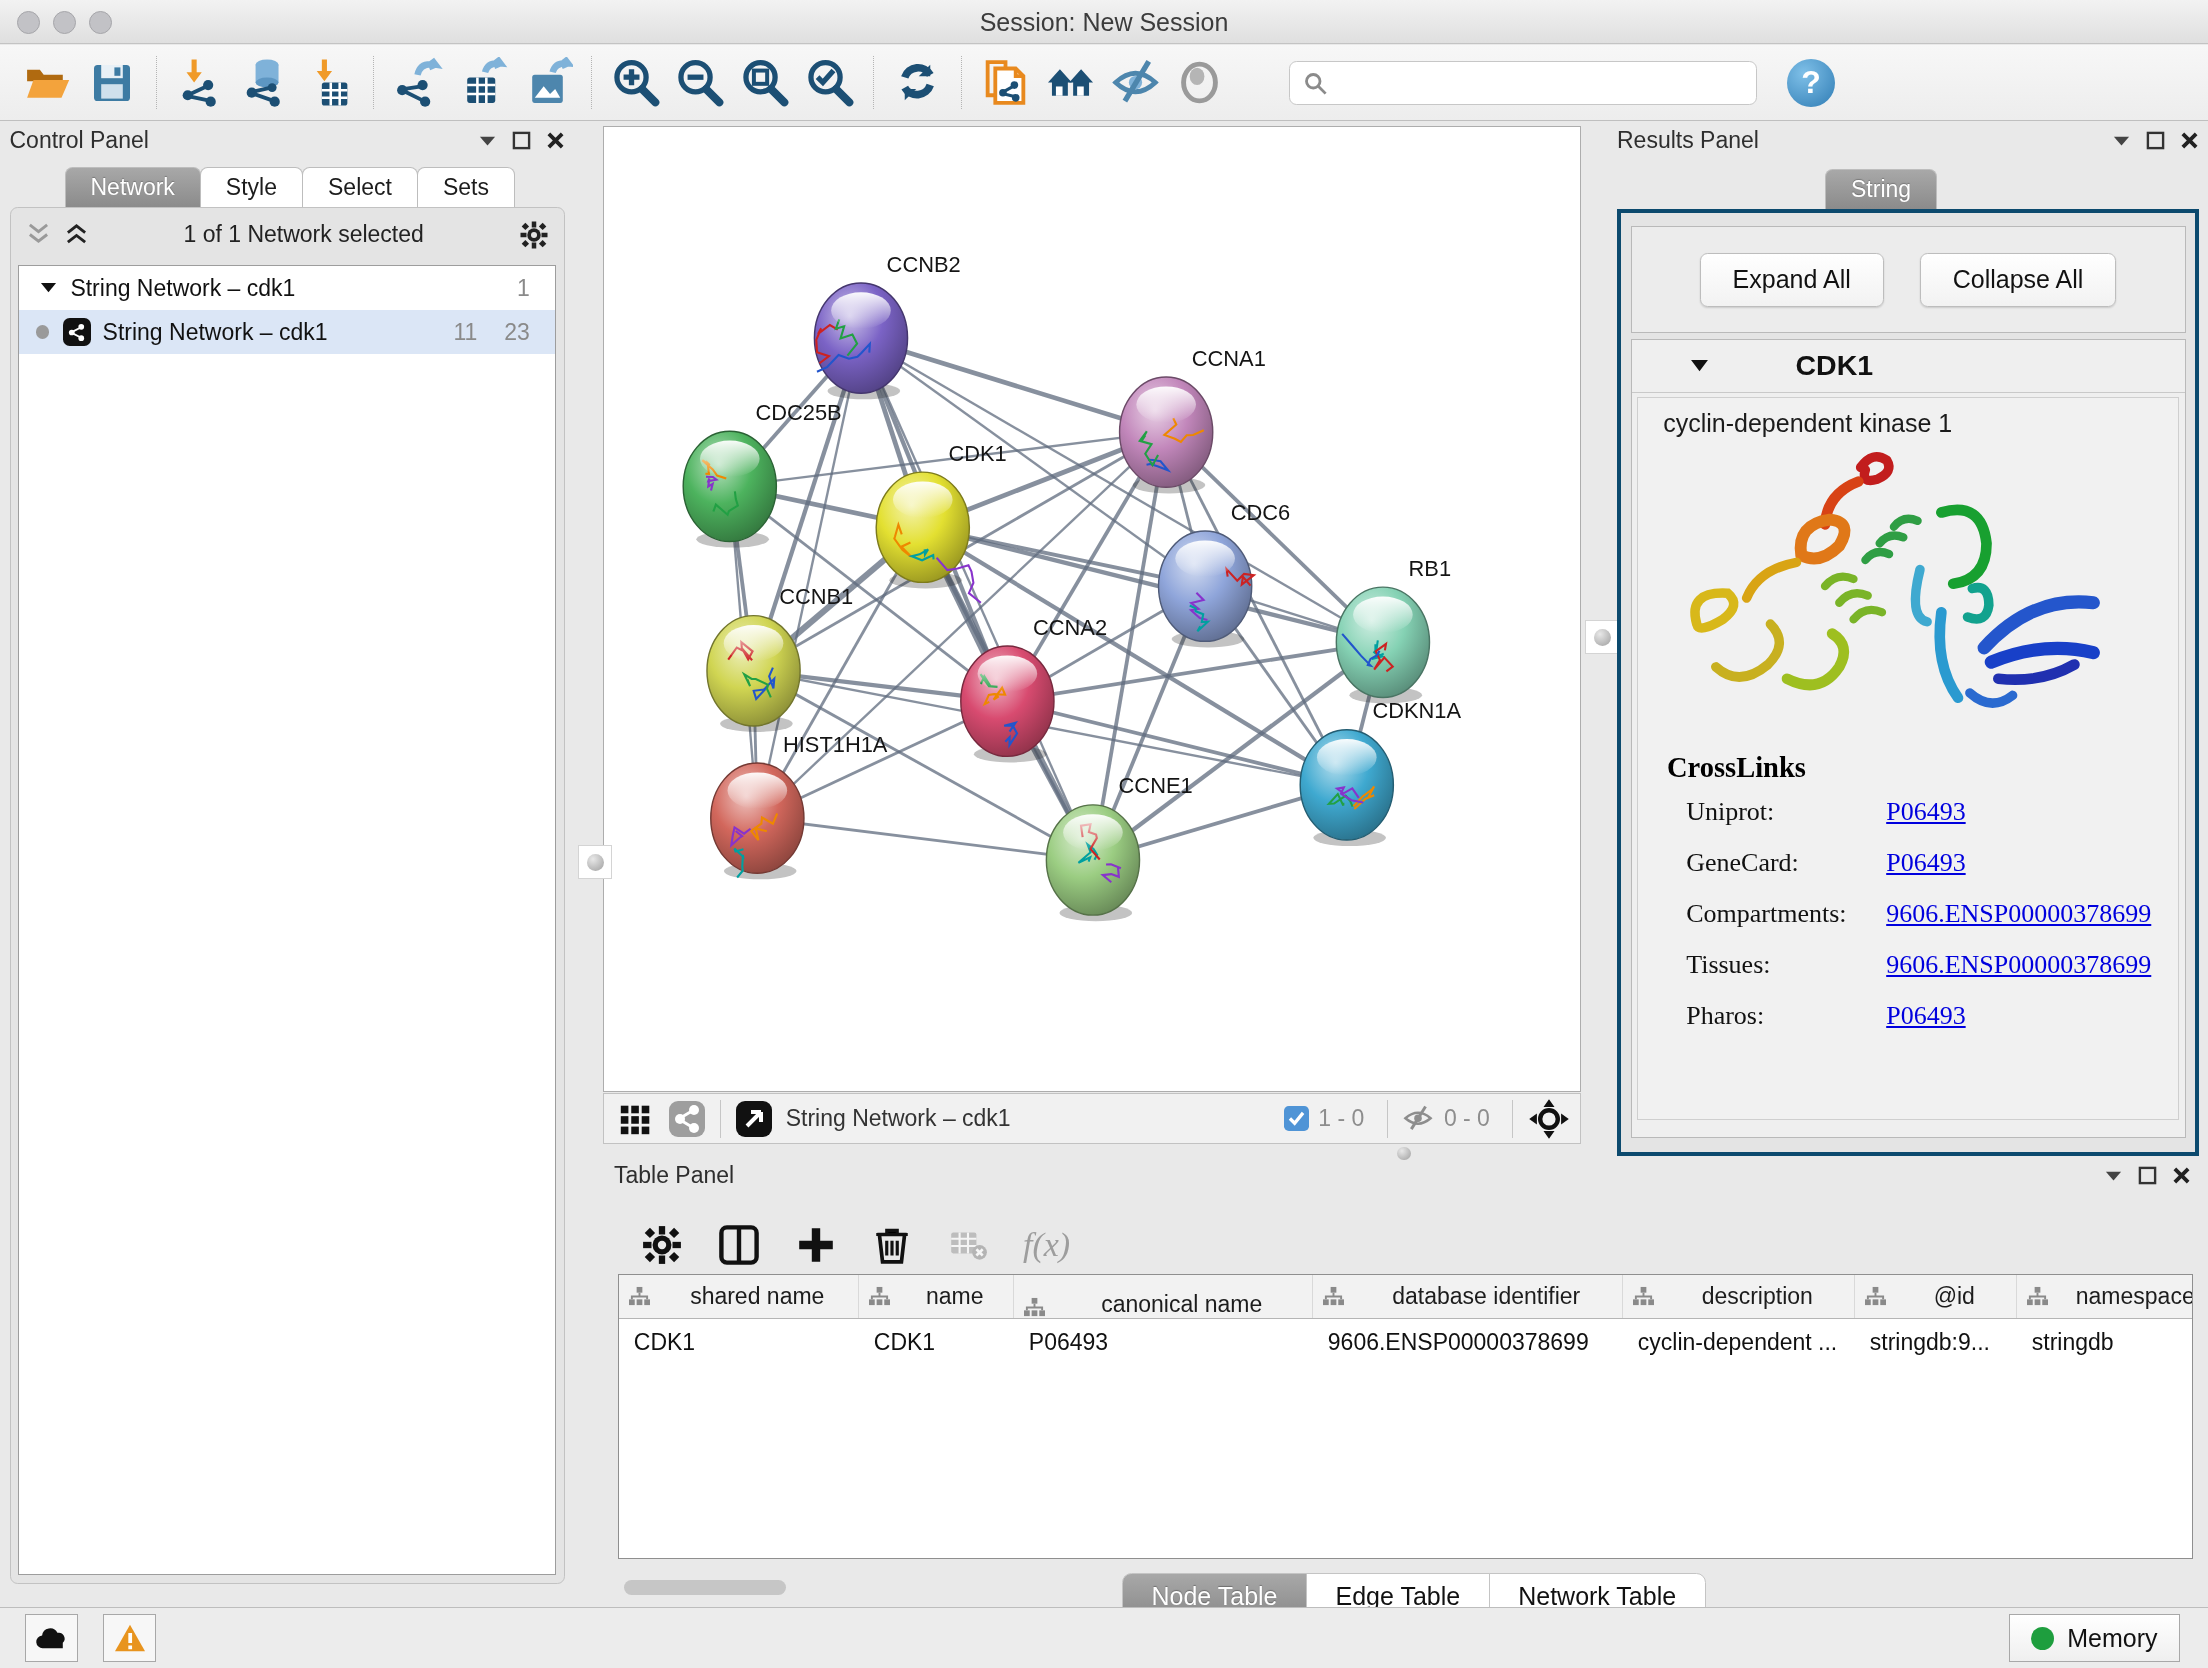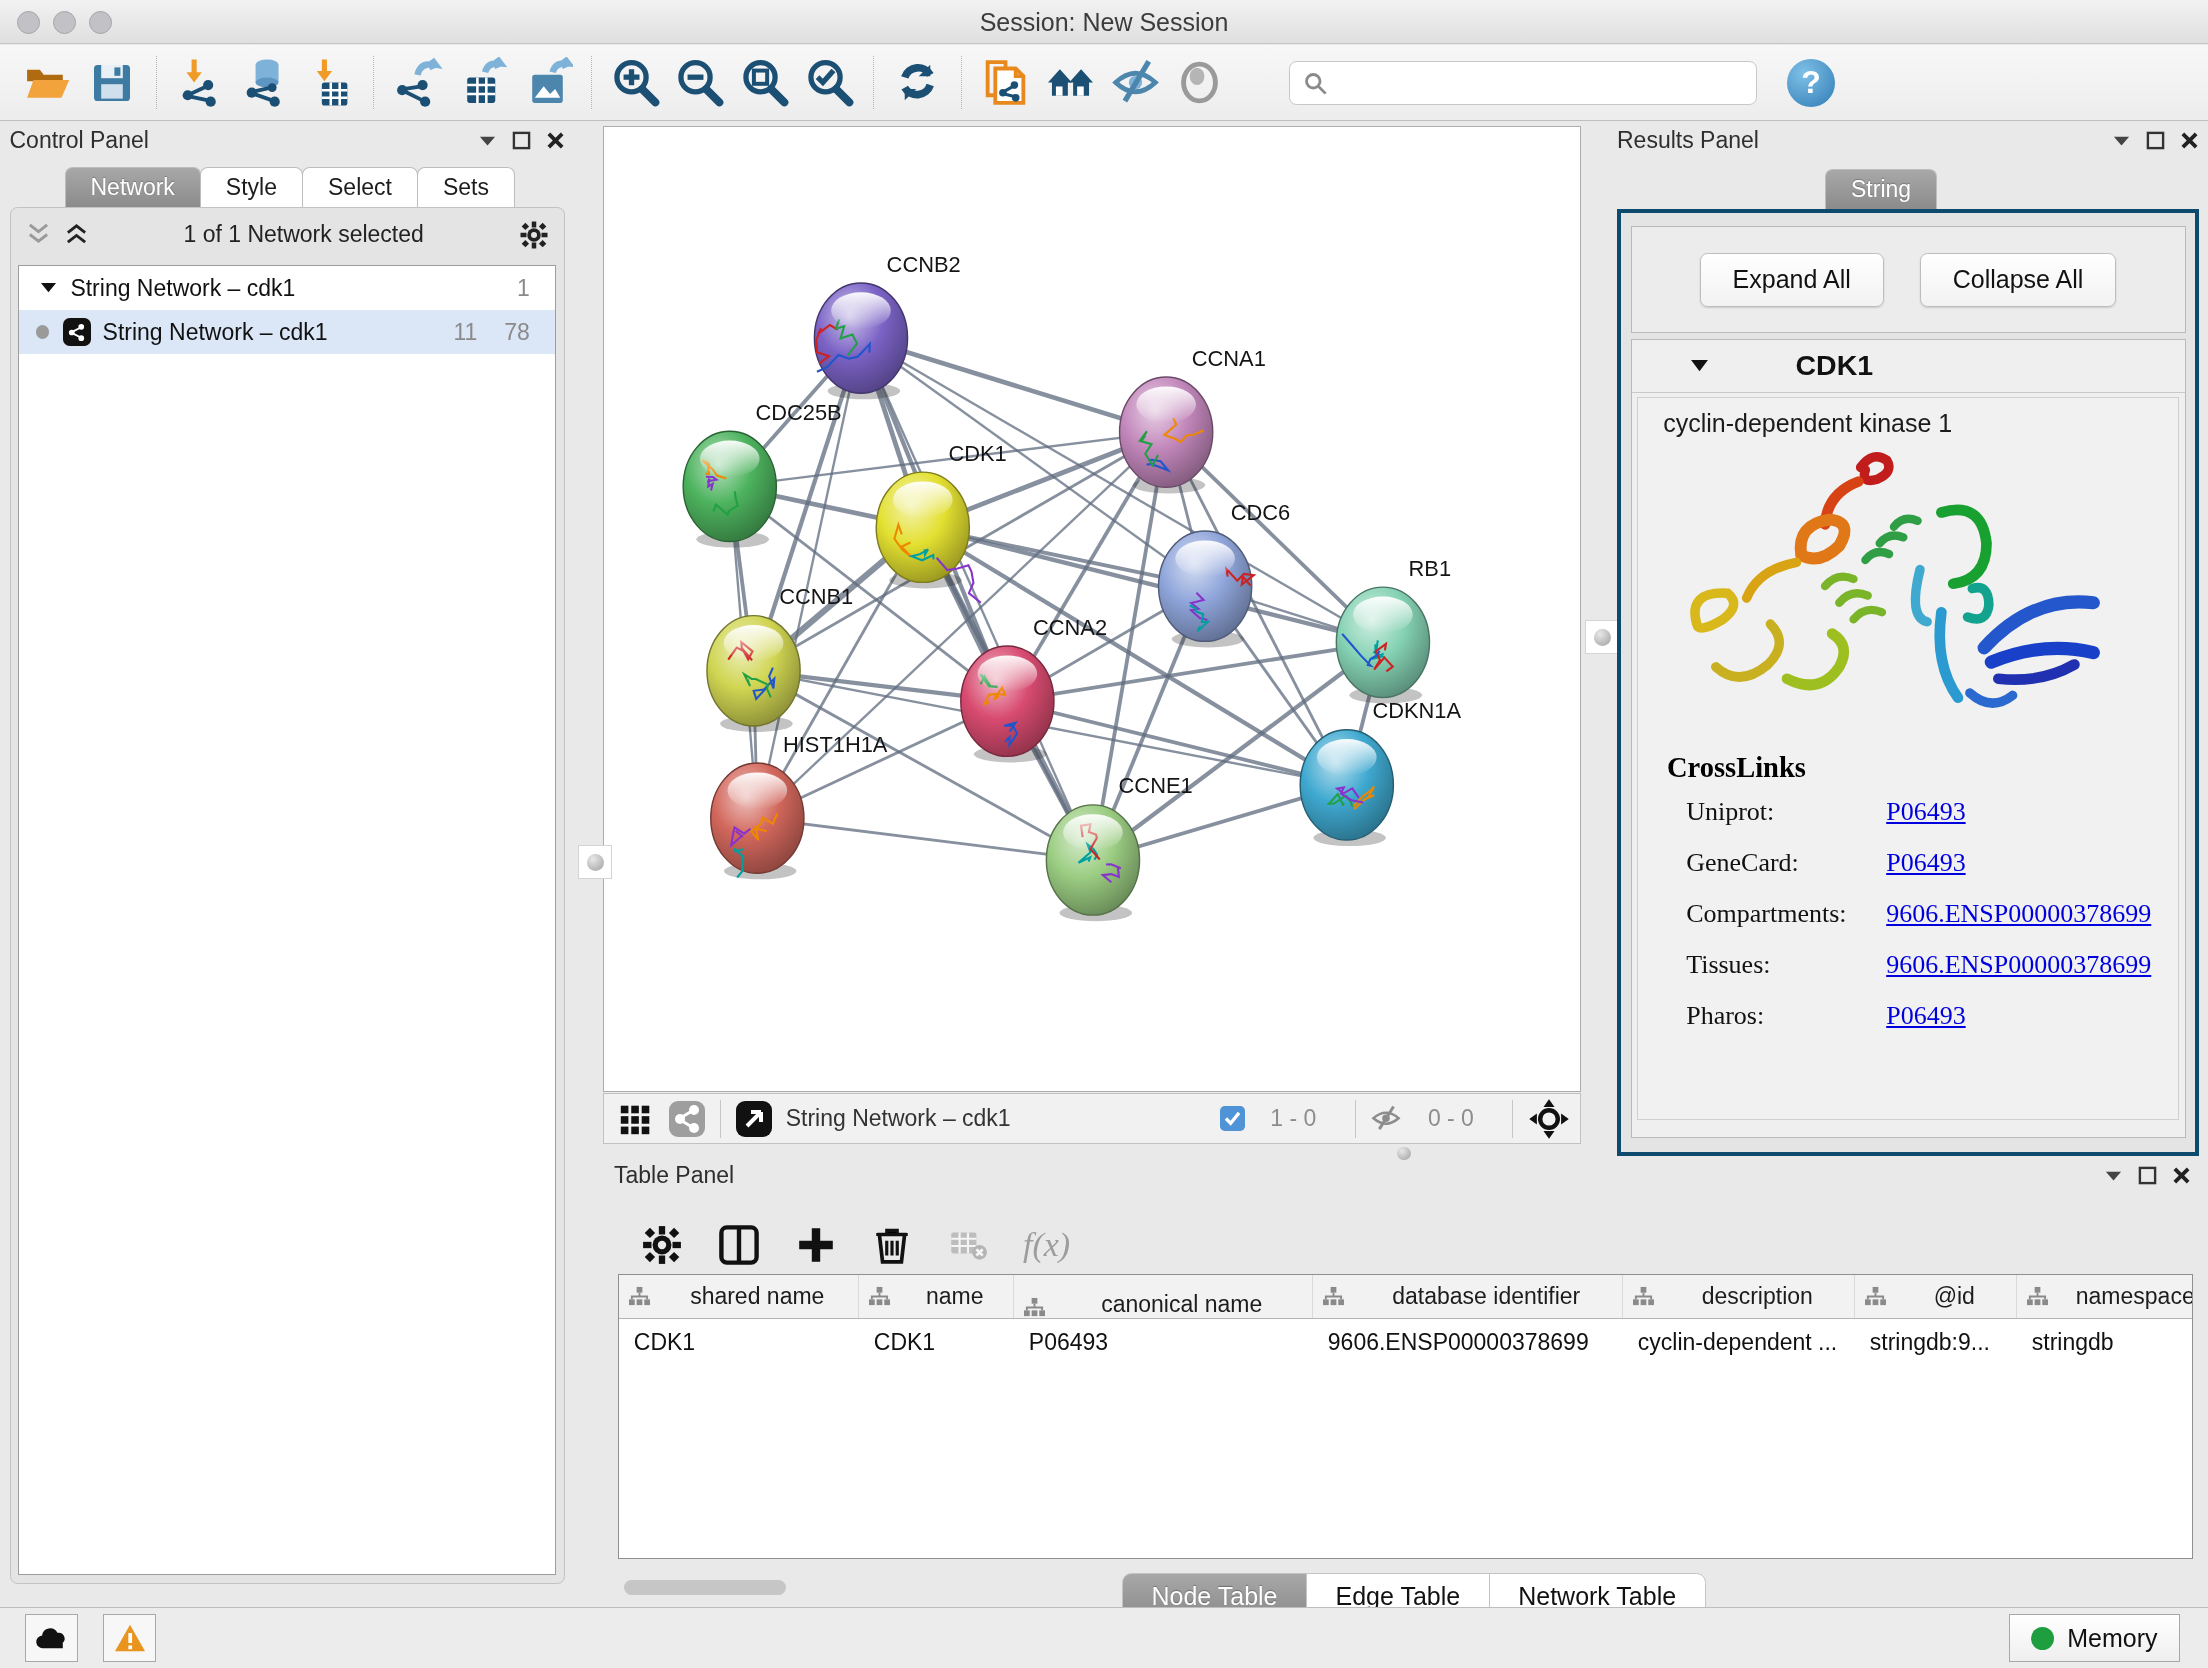--- a/index.html
+++ b/index.html
@@ -56,21 +56,21 @@
   .string-chip { width:28.5px; height:28.5px; background:#111; border-radius:6.7px;
     display:flex; align-items:center; justify-content:center; margin-right:11.4px; }
 
   
   #net-view { position:absolute; left:603px; top:126px; width:978px; height:966px;
     background:#fff; border:1px solid #adadad; }
   #net-footer { position:absolute; left:603px; top:1093px; width:978px; height:51px;
     background:#f1f1f1; border:1px solid #c2c2c2; display:flex; align-items:center; }
   #net-footer .vsep { width:0; height:38px; border-left:1px solid #c6c6c6; margin:0 13.3px; }
   #net-footer .nf-title { font-size:23px; color:#333; margin-left:11.4px; flex:1; }
-  .nf-count { font-size:23px; color:#8d8d8d; margin:0 25px; }
+  .nf-count { font-size:23px; color:#8d8d8d; margin:0 9px; }
   .checkbox { width:25px; height:25px; background:#4f94d6; border-radius:4.8px;
     display:flex; align-items:center; justify-content:center; }
   .gridbtn { margin-left:13.3px; }
 
   
   .grip { position:absolute; background:#fff; border:1px solid #d4d4d4;
     display:flex; align-items:center; justify-content:center; }
   .grip .dot { width:17px; height:17px; border-radius:50%;
     background:radial-gradient(circle at 35% 30%, #e8e8e8, #9e9e9e); }
 
@@ -366,21 +366,21 @@
         <span class="string-chip">
           <svg width="19" height="19" viewBox="0 0 20 20">
               <circle cx="5" cy="10" r="3" fill="#fff"></circle>
               <circle cx="15" cy="4" r="3" fill="#fff"></circle>
               <circle cx="15" cy="16" r="3" fill="#fff"></circle>
               <path d="M6 9 L14 5 M6 11 L14 15" stroke="#fff" stroke-width="2"></path>
             </svg>
         </span>
         <span>String Network – cdk1</span>
         <span class="num" style="margin-left:auto">11</span>
-        <span class="num" style="margin-left:27px;margin-right:25px">78</span>
+        <span class="num" style="margin-left:27px;margin-right:25px">23</span>
       </div>
     </div>
   </div>
 </div>
 
 <div id="net-view">
   <svg id="graph-svg" width="976" height="964" viewBox="0 0 1026 1014">
       <defs>
         <radialGradient id="grad0" cx="38%" cy="30%" r="80%">
           <stop offset="0" stop-color="#cdc4e9"></stop>

